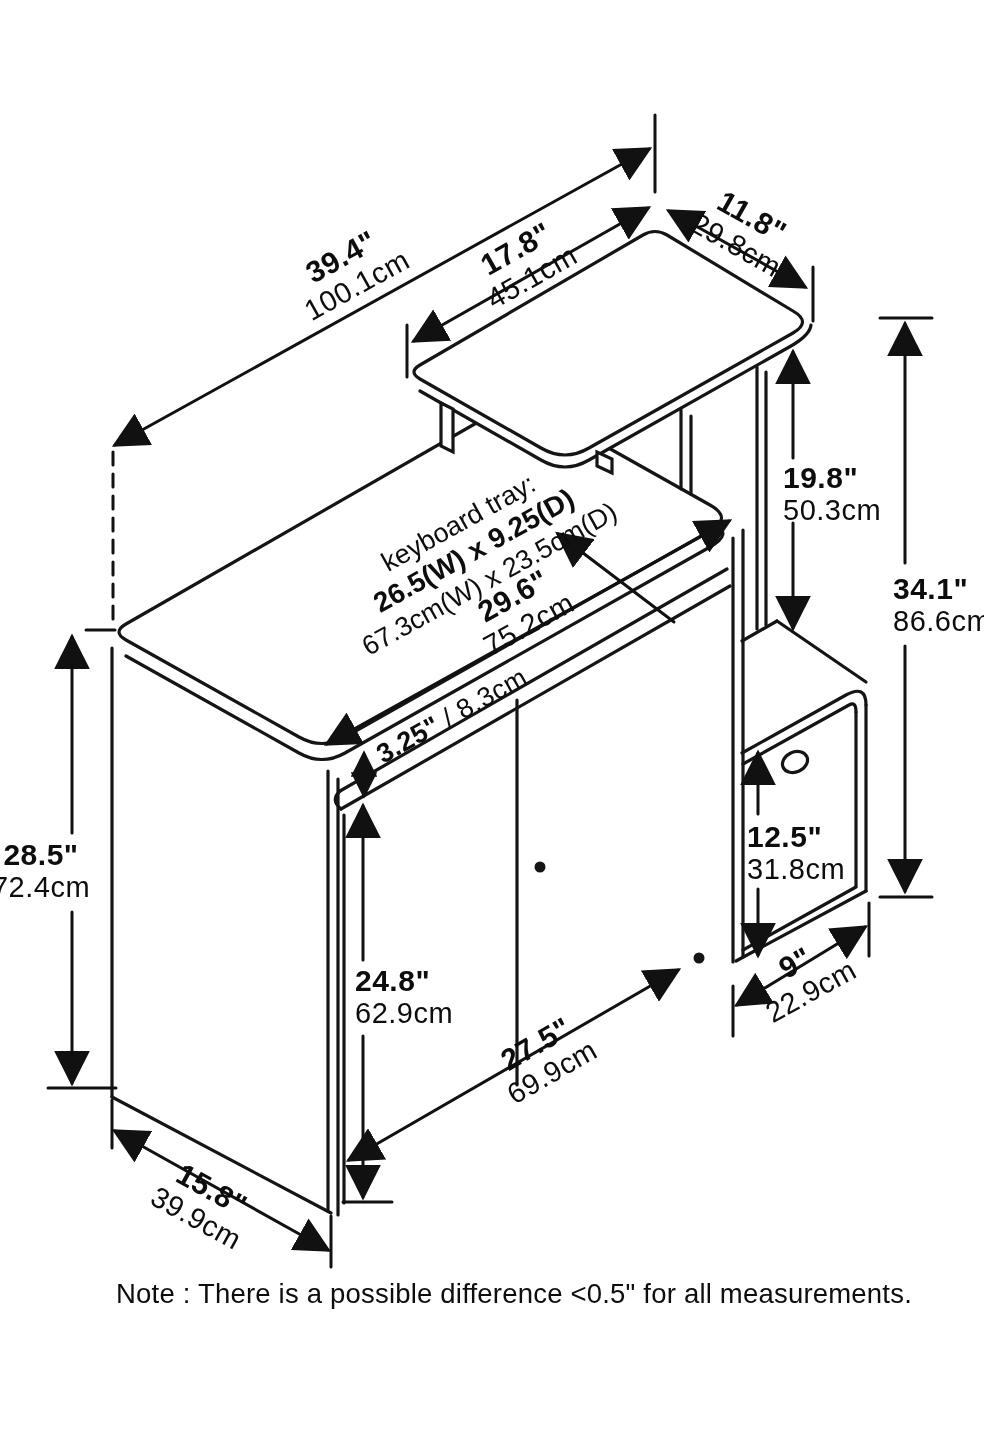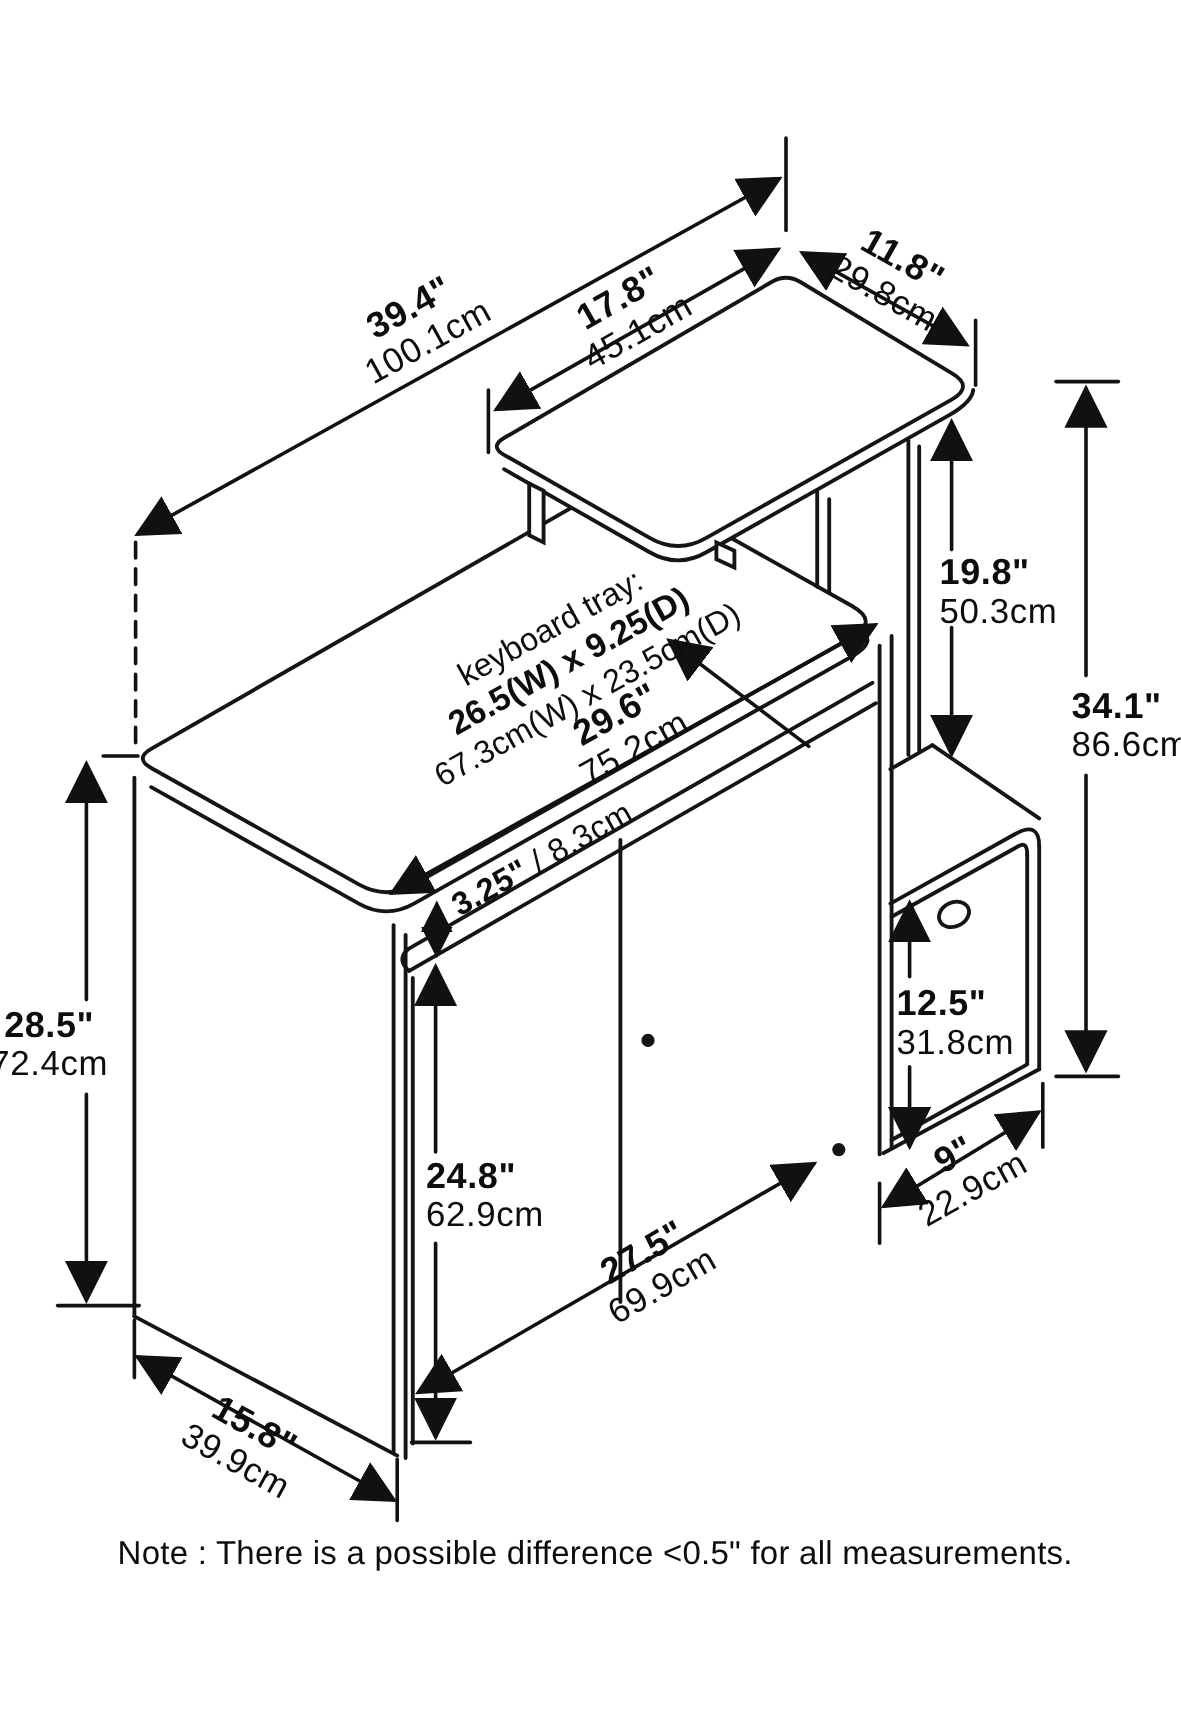--- a/index.html
+++ b/index.html
@@ -8,21 +8,21 @@
     font-family:"Liberation Sans", sans-serif; color:#0d0d0d; overflow:hidden;
   }
   #linework { position:absolute; left:0; top:0; }
   .lbl { position:absolute; text-align:center; line-height:33px; white-space:nowrap; }
   .lbl .in { font-weight:bold; font-size:30px; letter-spacing:0.5px; }
   .lbl .cm { font-weight:normal; font-size:29px; letter-spacing:0.5px; }
   .lbl.left { text-align:left; }
   .rot { transform:translate(-50%,-50%) rotate(var(--a)); transform-origin:center; }
   #kbd-note { line-height:32px; font-size:27px; }
   #kbd-note .b { font-weight:bold; font-size:28px; }
-  #note-line { position:absolute; left:98px; top:1278px; font-size:27.5px; letter-spacing:0.2px; }
+  #note-line { position:absolute; left:116px; top:1278px; font-size:27.5px; letter-spacing:0.2px; }
   svg path, svg line, svg ellipse, svg circle { vector-effect:none; }
 </style>
 </head>
 <body>
 
 <div id="stage">
 
   <svg id="linework" width="984" height="1440" viewBox="0 0 984 1440">
     <defs>
       <marker id="ah" viewBox="0 0 10 10" refX="9" refY="5" markerWidth="12" markerHeight="12" orient="auto-start-reverse" markerUnits="strokeWidth">

